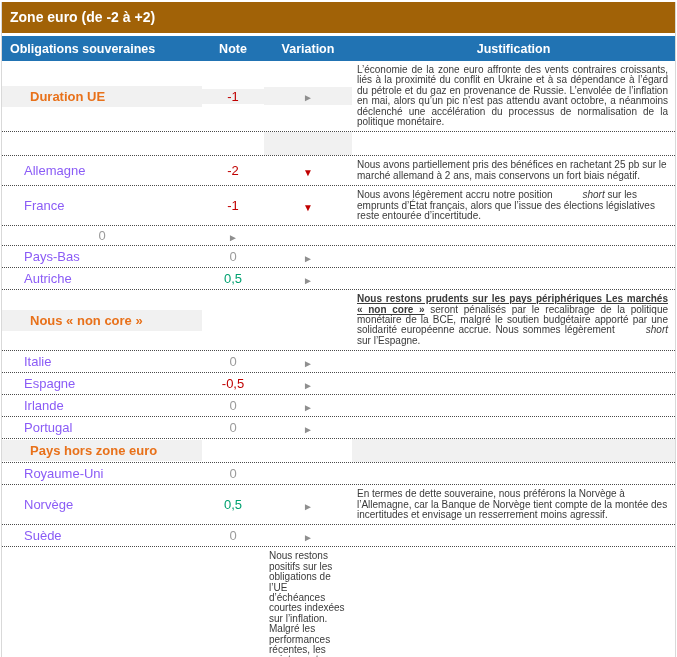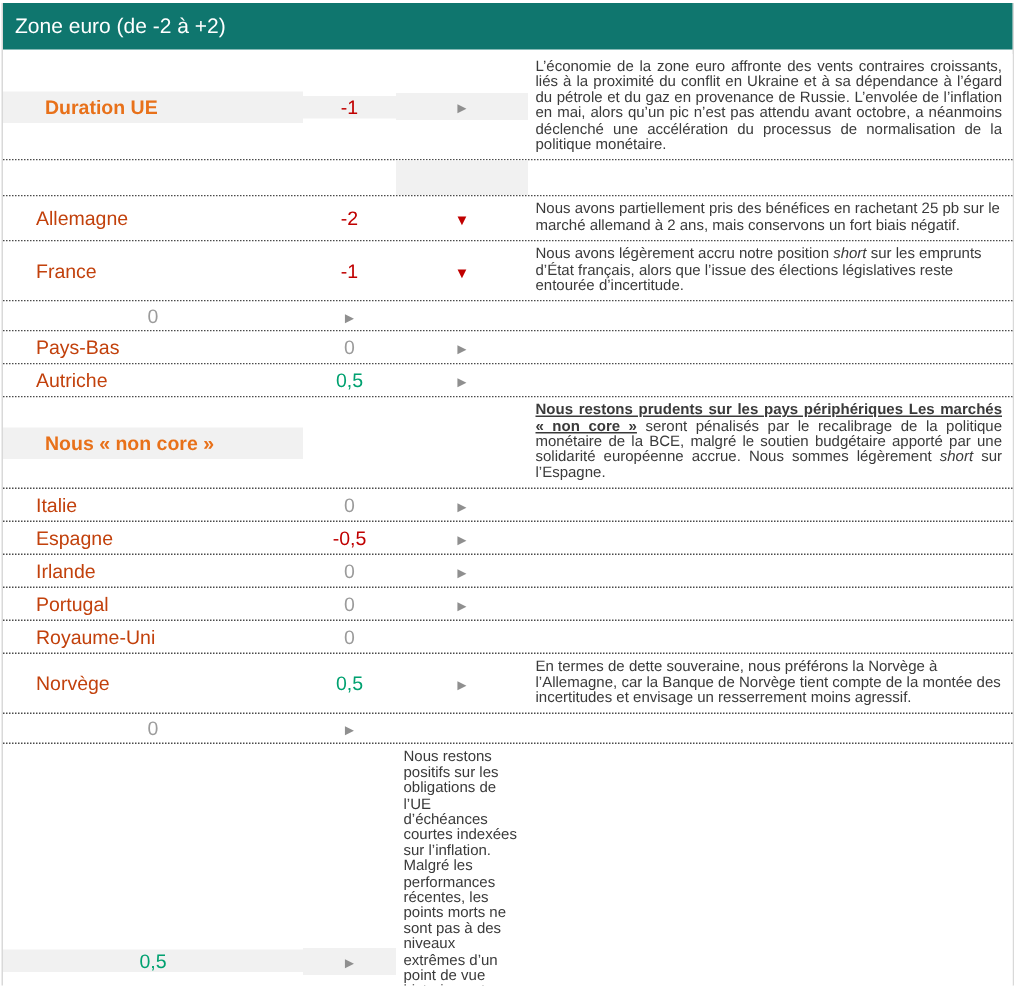--- a/index.html
+++ b/index.html
@@ -8,23 +8,23 @@
     font-family:"Liberation Sans", sans-serif;
     -webkit-font-smoothing:antialiased;
     overflow:hidden;
   }
   .table-wrap {
     margin:2px 1px 0 1px;
     border-left:1px solid #d9d9d9;
     border-right:1px solid #d9d9d9;
   }
   .title-bar {
-    background:#0f766e;
+    background:#a16207;
     color:#ffffff;
-    font-weight:normal;
+    font-weight:bold;
     font-size:14px;
     padding:7px 8px 8px 8px;
     margin-bottom:3px;
   }
   .header-row {
     display:grid;
     grid-template-columns:200px 62px 88px 1fr;
     background:#2173b3;
     color:#ffffff;
     font-weight:bold;
@@ -39,21 +39,21 @@
     display:grid;
     grid-template-columns:200px 62px 88px 1fr;
     border-bottom:1px dotted #4a4a4a;
     align-items:center;
     min-height:19px;
     background:#ffffff;
   }
   .cell-label {
     padding:3px 2px 3px 22px;
     font-size:13px;
-    color:#c2410c;
+    color:#8b5cf6;
   }
   .cell-note {
     text-align:center;
     font-size:13px;
     color:#9b9b9b;
   }
   .cell-variation { text-align:center; }
   .cell-just {
     align-self:stretch;
     padding:4px 7px 4px 5px;
@@ -80,28 +80,34 @@
 
   .note-red   { color:#c00000; }
   .note-green { color:#00a170; }
   .note-gray  { color:#9b9b9b; }
 
   .arrow { font-size:10px; line-height:1; display:inline-block; }
   .arrow-right { color:#8f8f8f; }
   .arrow-down  { color:#c00000; }
 
   .seg-b { font-weight:bold;text-decoration:underline; }
-  .seg-i { font-style:italic; }
+  .seg-i { font-style:italic;margin-left:27px; }
 </style>
 </head>
 <body>
 
 <div class="table-wrap">
   <div class="title-bar">
     <span>Zone euro (de -2 à +2)</span>
+  </div>
+  <div class="header-row">
+    <div class="h-asset">Obligations souveraines</div>
+    <div class="h-center">Note</div>
+    <div class="h-center">Variation</div>
+    <div class="h-center">Justification</div>
   </div>
   <div id="rows">
   <div class="row theme">
     <div class="cell-label">Duration UE</div>
     <div class="cell-note note-red">-1</div>
     <div class="cell-variation"><span class="arrow arrow-right">►</span></div>
     <div class="cell-just justify"><span>L’économie de la zone euro affronte des vents contraires croissants, liés à la proximité du conflit en Ukraine et à sa dépendance à l’égard du pétrole et du gaz en provenance de Russie. L’envolée de l’inflation en mai, alors qu’un pic n’est pas attendu avant octobre, a néanmoins déclenché une accélération du processus de normalisation de la politique monétaire.</span></div>
   </div>
 
   <div class="row section">
@@ -172,36 +178,43 @@
     <div class="cell-just"></div>
   </div>
 
   <div class="row country">
     <div class="cell-label">Portugal</div>
     <div class="cell-note note-gray">0</div>
     <div class="cell-variation"><span class="arrow arrow-right">►</span></div>
     <div class="cell-just"></div>
   </div>
 
+  <div class="row section">
+    <div class="cell-label">Pays hors zone euro</div>
+    <div class="cell-note note-gray"></div>
+    <div class="cell-variation"></div>
+    <div class="cell-just"></div>
+  </div>
 
   <div class="row country">
     <div class="cell-label">Royaume-Uni</div>
     <div class="cell-note note-gray">0</div>
     <div class="cell-variation"></div>
     <div class="cell-just"></div>
   </div>
 
   <div class="row country">
     <div class="cell-label">Norvège</div>
     <div class="cell-note note-green">0,5</div>
     <div class="cell-variation"><span class="arrow arrow-right">►</span></div>
     <div class="cell-just"><span>En termes de dette souveraine, nous préférons la Norvège à l’Allemagne, car la Banque de Norvège tient compte de la montée des incertitudes et envisage un resserrement moins agressif.</span></div>
   </div>
 
   <div class="row country">
+    <div class="cell-label">Suède</div>
     <div class="cell-note note-gray">0</div>
     <div class="cell-variation"><span class="arrow arrow-right">►</span></div>
     <div class="cell-just"></div>
   </div>
 
   <div class="row theme">
     <div class="cell-note note-green">0,5</div>
     <div class="cell-variation"><span class="arrow arrow-right">►</span></div>
     <div class="cell-just"><span>Nous restons positifs sur les obligations de l’UE d’échéances courtes indexées sur l’inflation. Malgré les performances récentes, les points morts ne sont pas à des niveaux extrêmes d’un point de vue historique et l’inflation en zone euro devrait continuer à augmenter dans les prochains mois, soutenue par les prix des denrées alimentaires et l’inflation de base.</span></div>
   </div>

